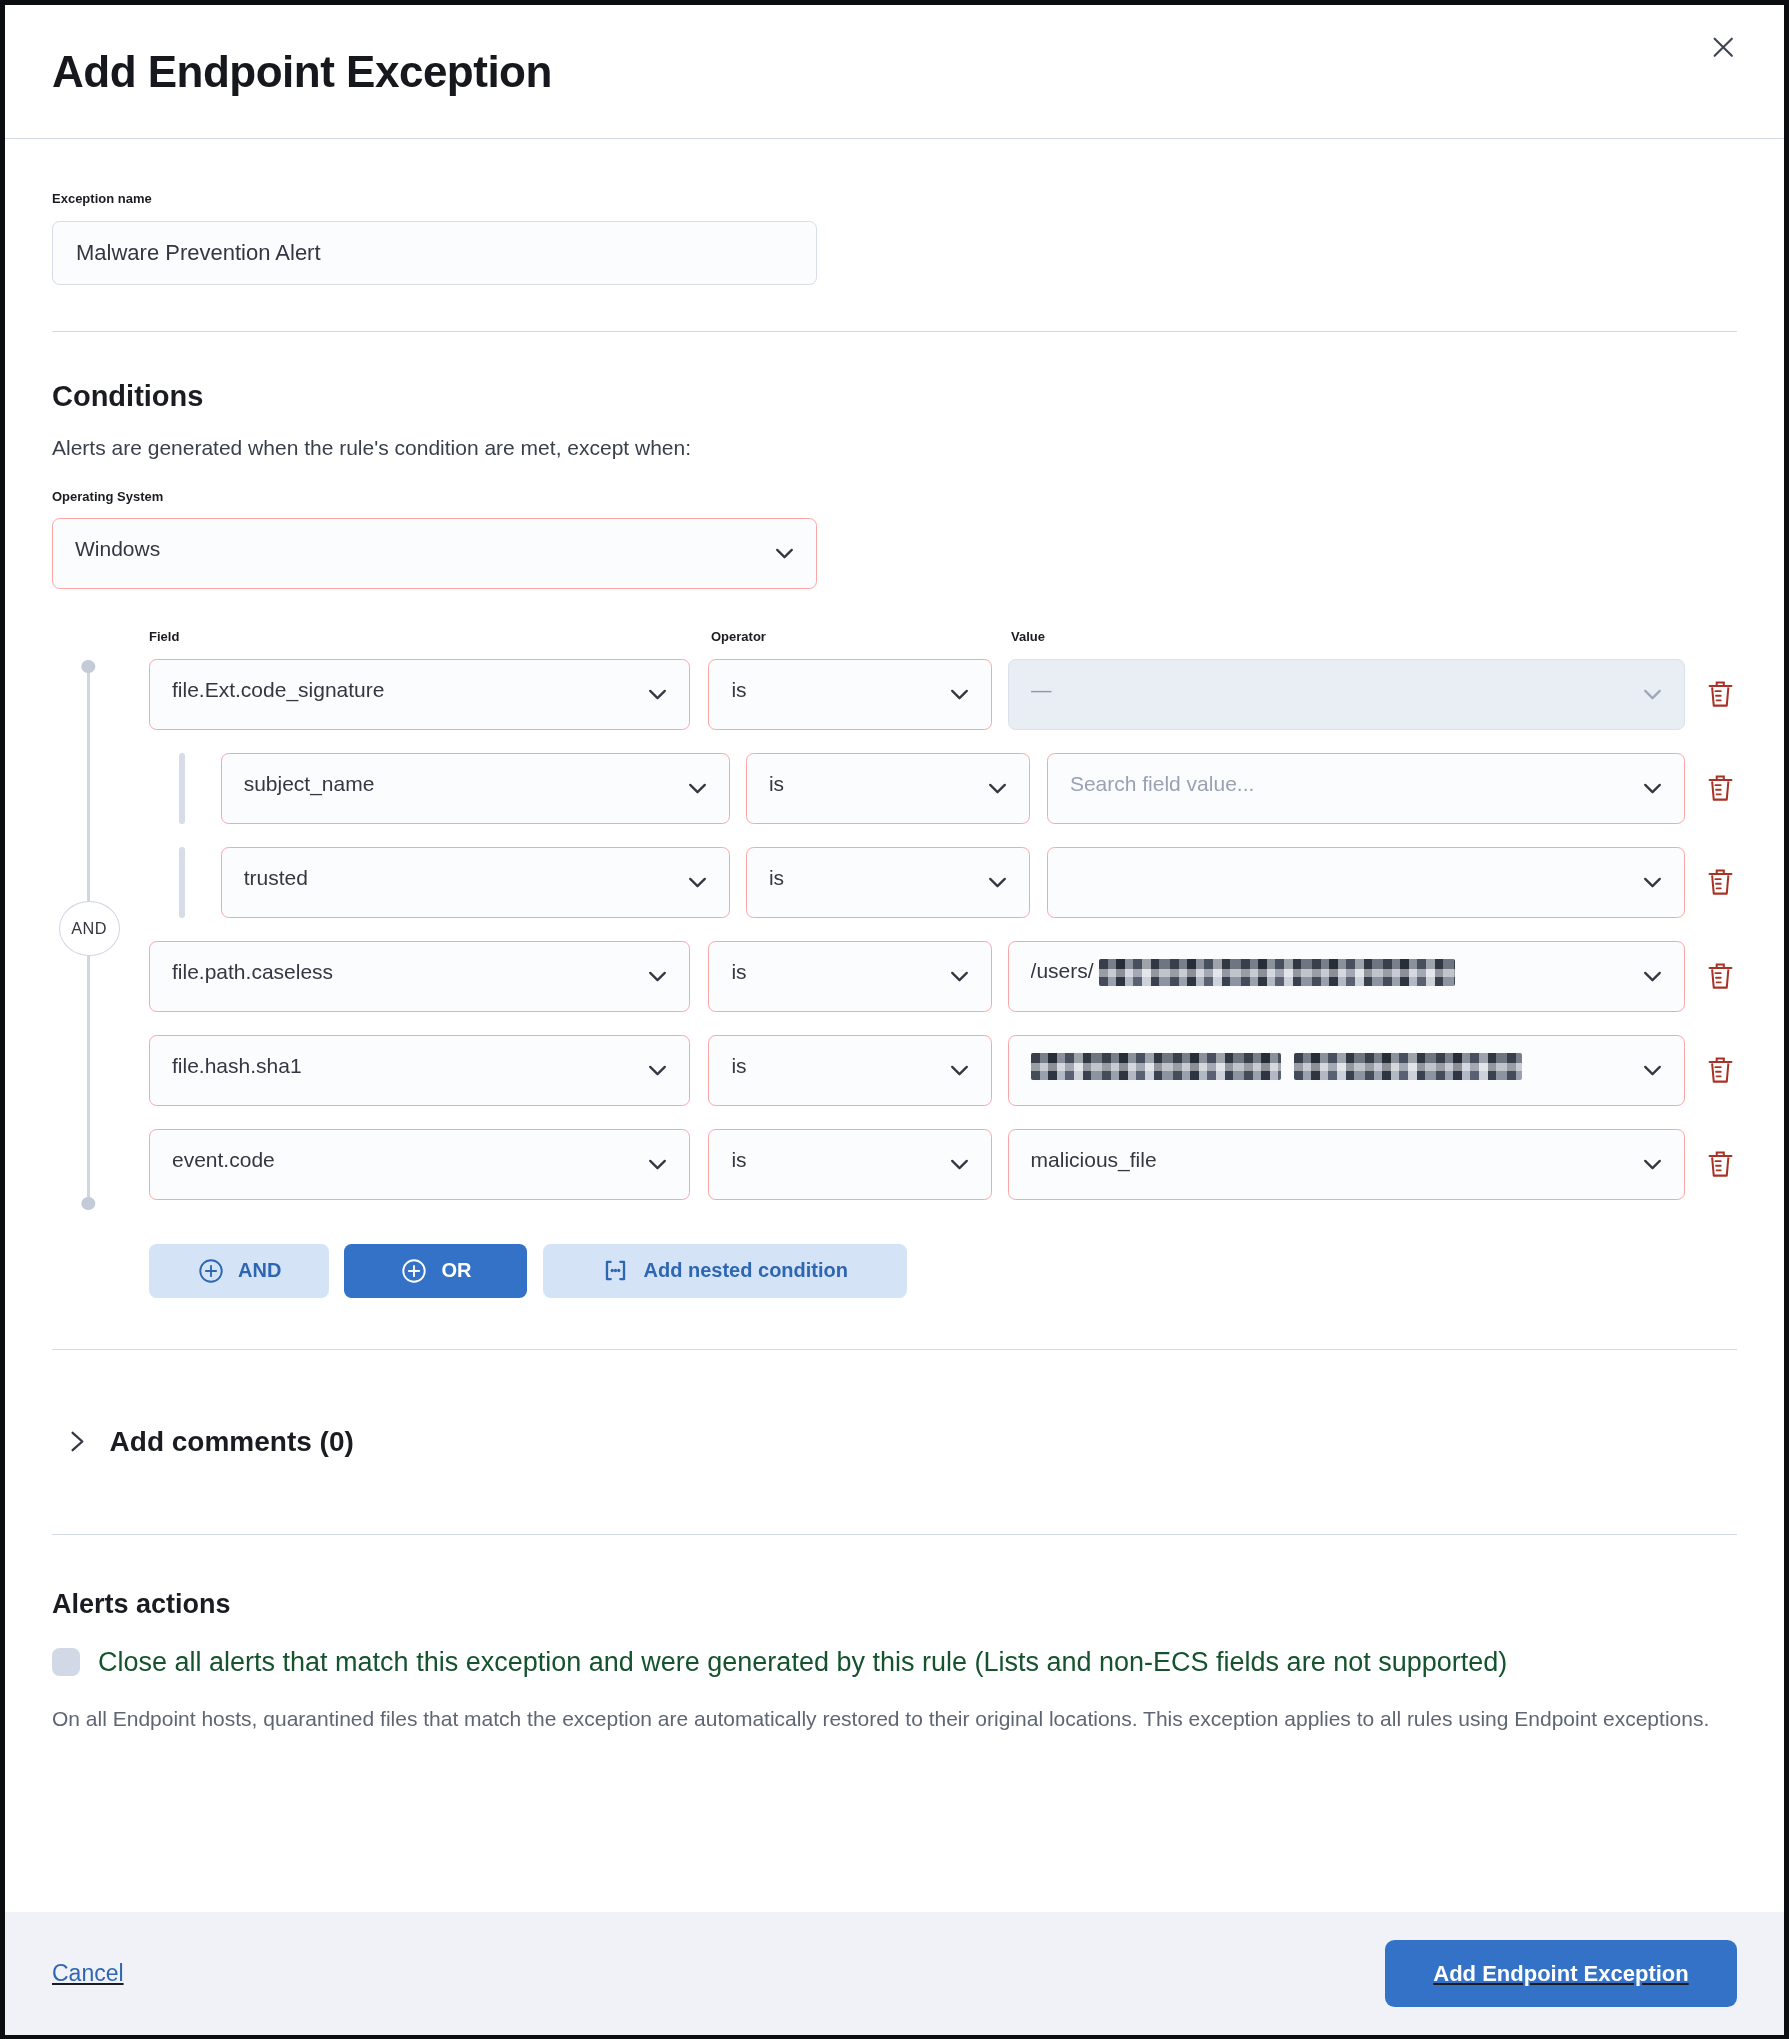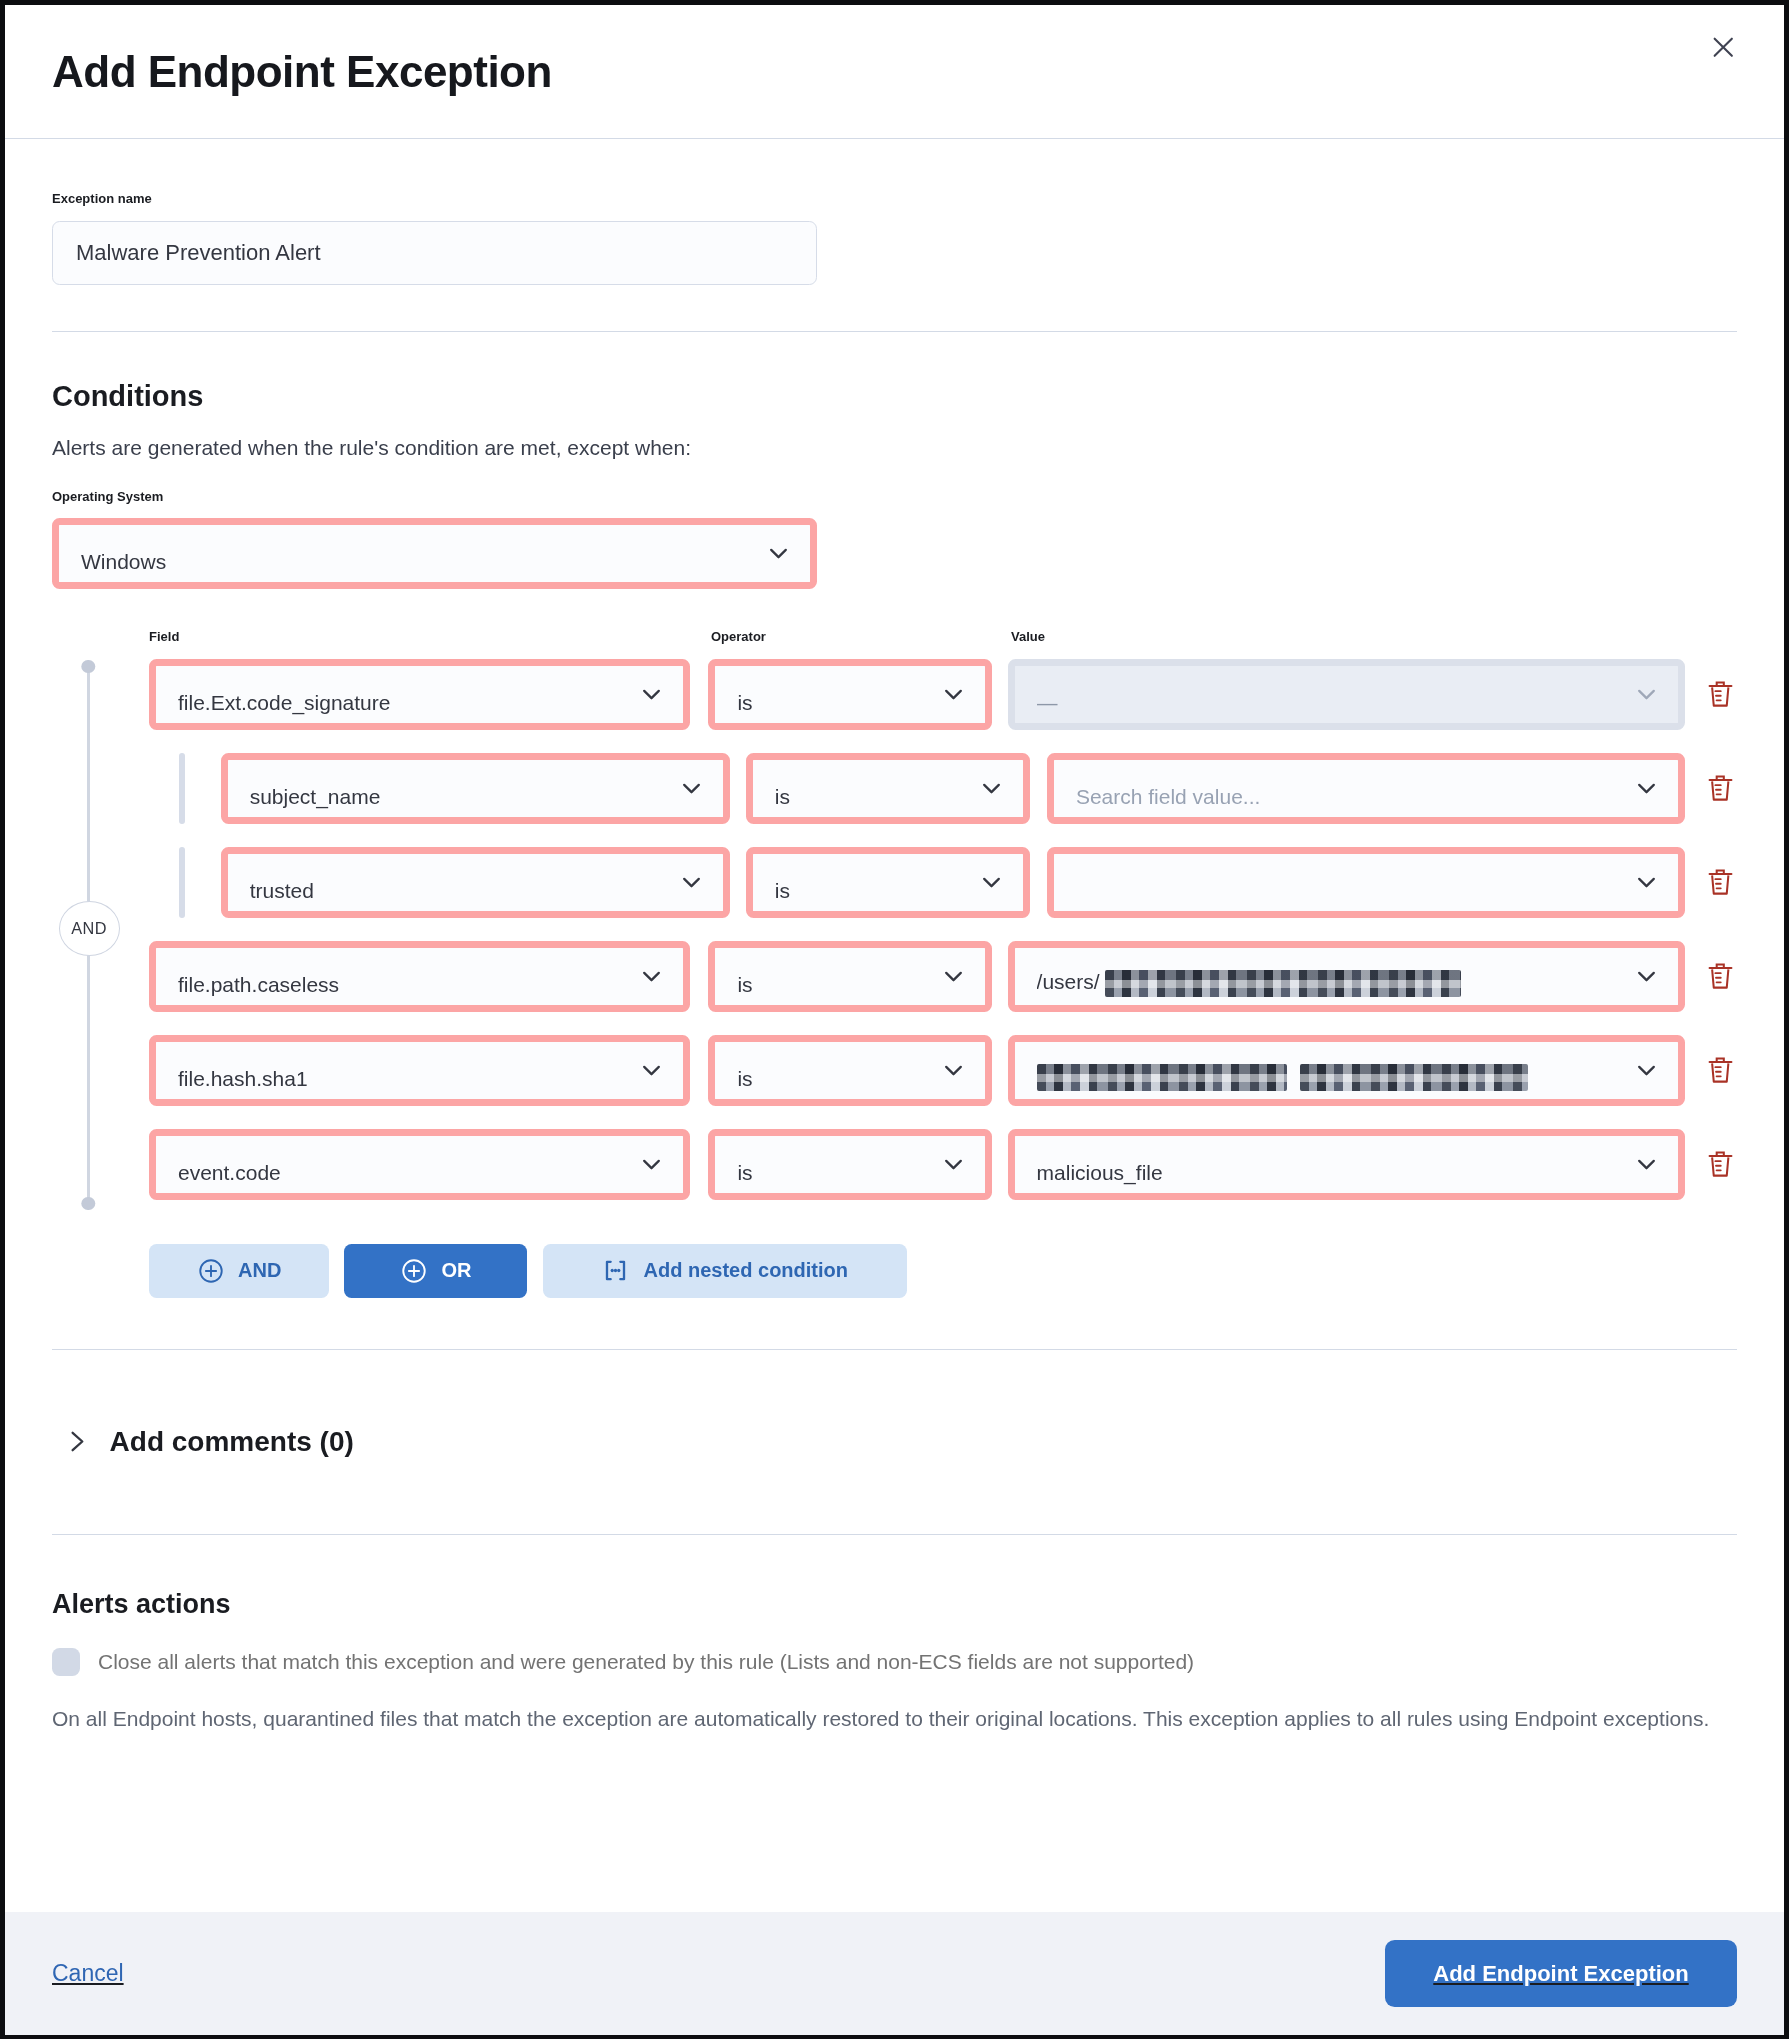--- a/index.html
+++ b/index.html
@@ -39,22 +39,22 @@
     font-size:22px; color:#343741; padding:0 23px; outline:none;
   }
   .name-section .divider{ margin-top:46px; }
 
   
   .cond-heading{ margin-top:48px; font-size:29px; font-weight:700; }
   .cond-subtitle{ margin-top:23px; font-size:21px; color:#3a3f4c; }
   .os-label{ margin-top:29px; }
   .select{
     position:relative; height:71px; border-radius:7.6px;
-    background:#fbfcfe; border:7px solid #fca5a5;
-    display:flex; align-items:flex-end; padding:0 54px 8px 22px;
+    background:#fbfcfe; border:1px solid #fca5a5;
+    display:flex; align-items:center; padding:0 54px 8px 22px;
     font-size:21px; color:#343741; cursor:pointer;
   }
   .select .sel-text{ white-space:nowrap; overflow:hidden; text-overflow:ellipsis; }
   .select .chev{ position:absolute; right:19px; top:50%; transform:translateY(-50%); display:flex; }
   .os-select{ width:765px; margin-top:13.4px; }
 
   .builder{ position:relative; margin-top:40px; }
   .labels-row{ display:flex; margin-left:97px; margin-bottom:15.3px; }
   .labels-row .col-field{ width:562px; }
   .labels-row .col-op{ width:300px; }
@@ -121,21 +121,21 @@
     font-family:"Liberation Sans",sans-serif; font-size:28px; font-weight:700; color:#1a1c21;
   }
 
   
   .alerts-section{ padding-top:54px; }
   .alerts-heading{ font-size:27px; font-weight:700; }
   .checkbox-row{ display:flex; align-items:flex-start; gap:18px; margin-top:27px; }
   .checkbox{
     width:28px; height:28px; border-radius:7.6px; background:#d2d9e6; flex:none; margin-top:1px;
   }
-  .checkbox-label{ font-size:21px; color:#737373; line-height:30px; }
+  .checkbox-label{ font-size:27px; color:#14532d; line-height:30px; }
   .alerts-desc{ margin-top:24px; font-size:21px; line-height:36px; color:#5f6673; max-width:1692px; }
 
   
   .modal-footer{
     position:absolute; left:0; right:0; bottom:0; height:123px;
     background:#f0f2f7; display:flex; align-items:center; justify-content:space-between;
     padding:0 47px;
     text-decoration:underline;
   }
   .cancel-link{

